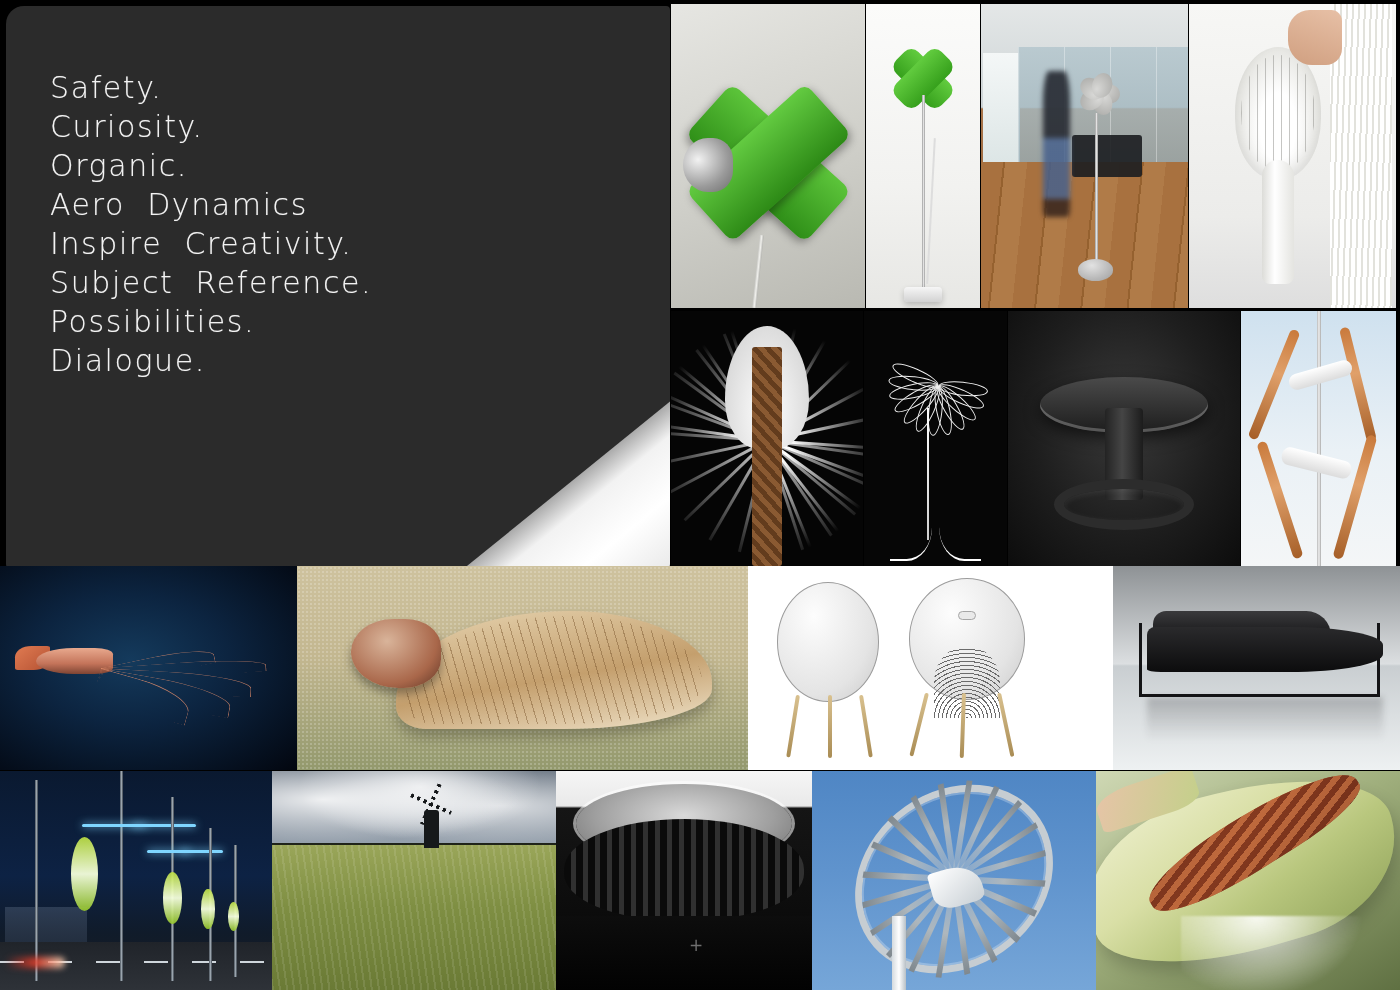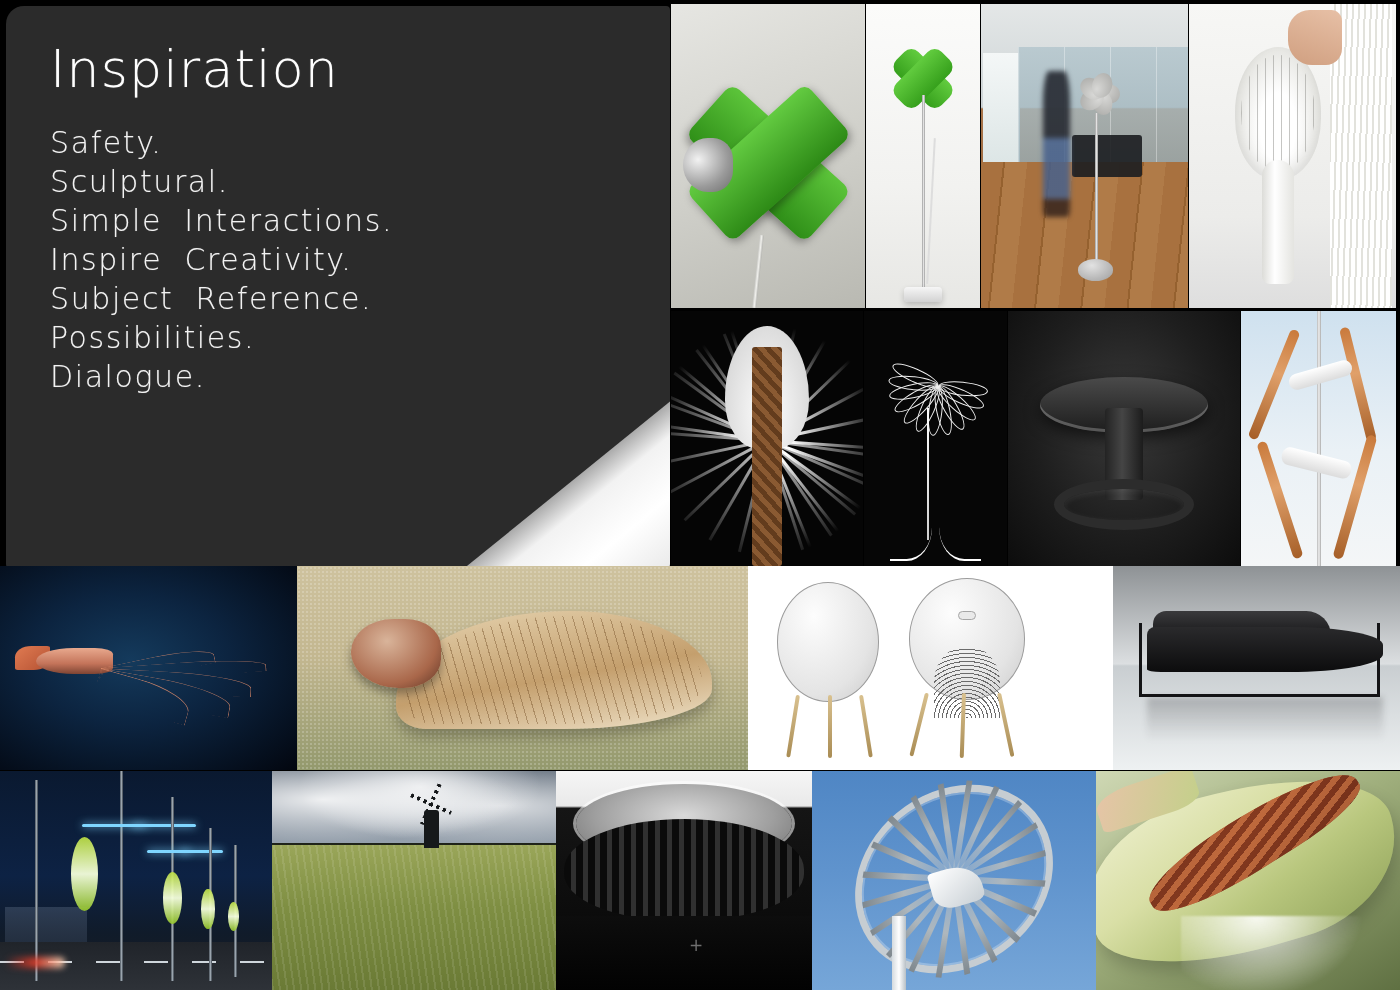--- a/index.html
+++ b/index.html
@@ -306,25 +306,25 @@
 </style>
 </head>
 <body>
 
 <div id="board">
 
   <div id="panel">
     <div class="curl"></div>
     <div class="curl-shade"></div>
     <div id="panel-inner">
-      <div id="title">Inspiration</div>
       <ul id="kw-list">
         <li>Safety.</li>
-        <li>Sculptural.</li>
-        <li>Simple  Interactions.</li>
+        <li>Curiosity.</li>
+        <li>Organic.</li>
+        <li>Aero  Dynamics</li>
         <li>Inspire  Creativity.</li>
         <li>Subject  Reference.</li>
         <li>Possibilities.</li>
         <li>Dialogue.</li>
       </ul>
     </div>
   </div>
 
   <div class="tile" style="left:671px; top:4px; width:194px; height:304px;">
     <div class="art art-xlamp-wall">

